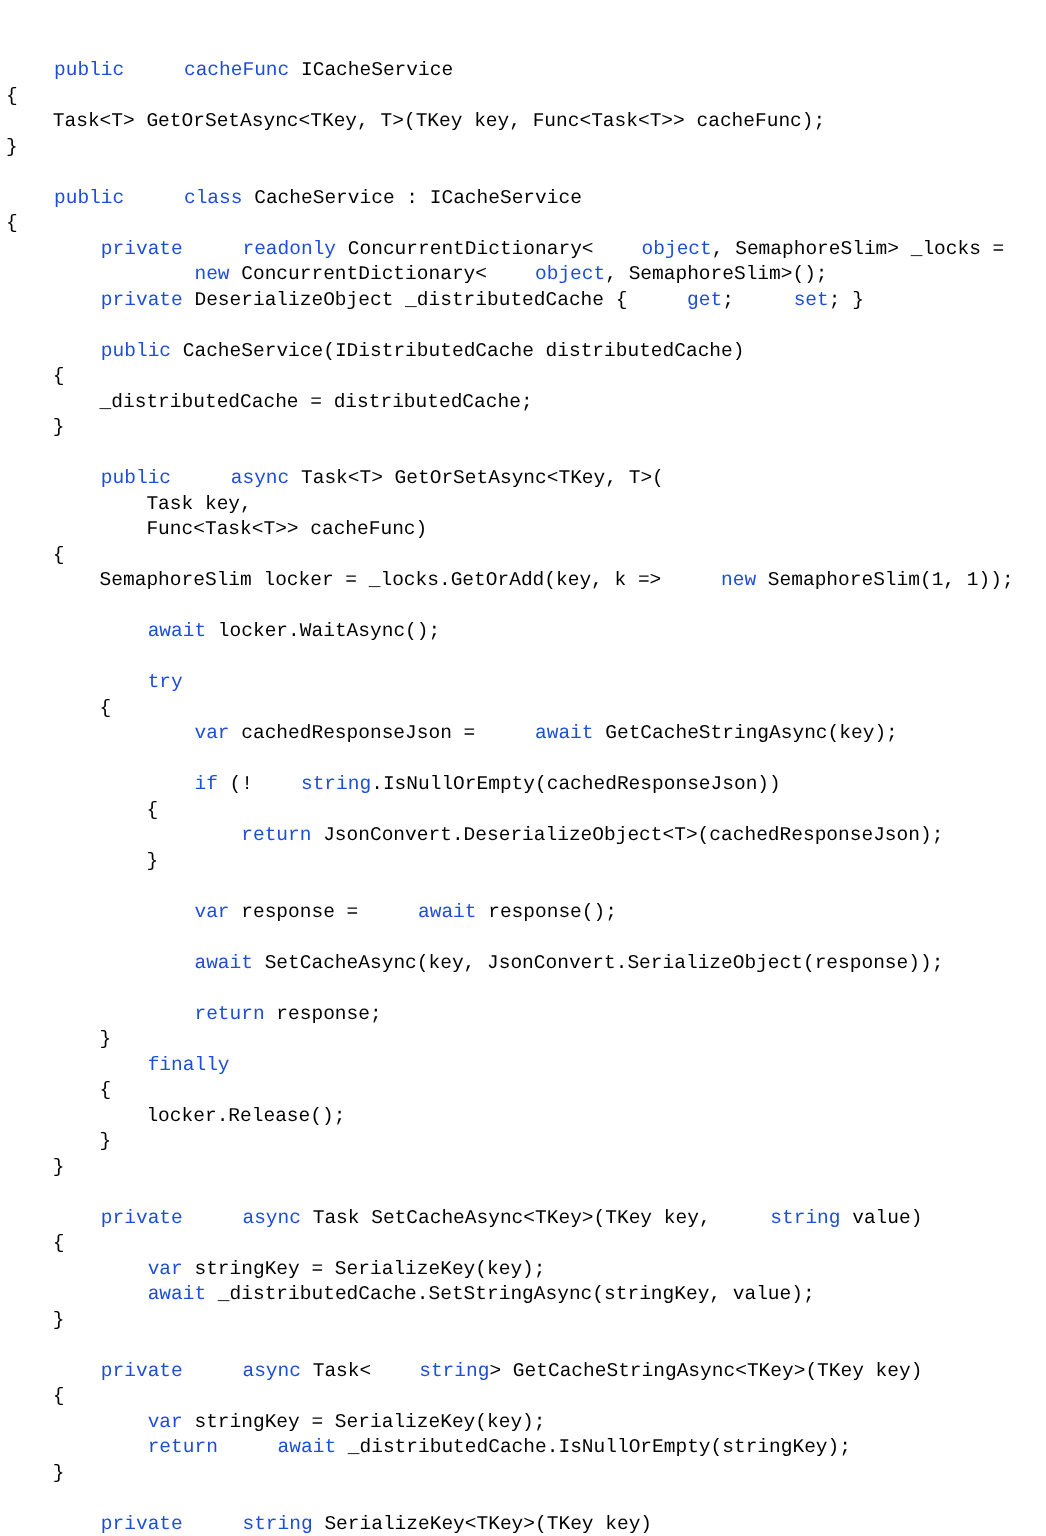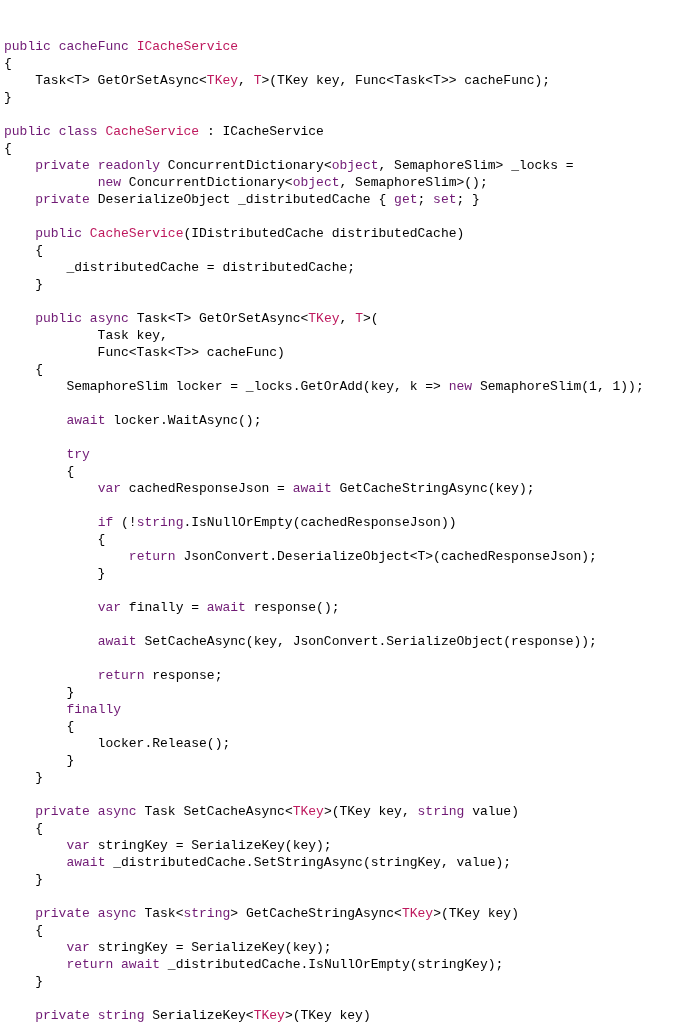--- a/index.html
+++ b/index.html
@@ -5,22 +5,22 @@
   body {
     margin: 0;
     padding: 4px;
     font-family: Consolas, "Courier New", Menlo, monospace;
     font-size: 13px;
     line-height: 17px;
     background: #fff;
     color: #000;
     white-space: pre;
   }
-  .c1 { color: #701a75; } 
-  .c2 { color: #be185d; } 
+  .c1 { color: #1d4ed8; margin-left: 32px; } 
+  .c2 { color: #000000; } 
 </style>
 </head>
 <body>
 
 <div><span class="c1">public</span> <span class="c1">cacheFunc</span> <span class="c2">ICacheService</span>
 <span>{</span>
 <span>    Task&lt;T&gt; GetOrSetAsync&lt;</span><span class="c2">TKey</span><span>, </span><span class="c2">T</span><span>&gt;(TKey key, Func&lt;Task&lt;T&gt;&gt; cacheFunc);</span>
 <span>}</span>
 
 <span class="c1">public</span> <span class="c1">class</span> <span class="c2">CacheService</span><span> : ICacheService</span>
@@ -44,21 +44,21 @@
 
 <span>        </span><span class="c1">try</span>
 <span>        {</span>
 <span>            </span><span class="c1">var</span><span> cachedResponseJson = </span><span class="c1">await</span><span> GetCacheStringAsync(key);</span>
 
 <span>            </span><span class="c1">if</span><span> (!</span><span class="c1">string</span><span>.IsNullOrEmpty(cachedResponseJson))</span>
 <span>            {</span>
 <span>                </span><span class="c1">return</span><span> JsonConvert.DeserializeObject&lt;T&gt;(cachedResponseJson);</span>
 <span>            }</span>
 
-<span>            </span><span class="c1">var</span><span> finally = </span><span class="c1">await</span><span> response();</span>
+<span>            </span><span class="c1">var</span><span> response = </span><span class="c1">await</span><span> response();</span>
 
 <span>            </span><span class="c1">await</span><span> SetCacheAsync(key, JsonConvert.SerializeObject(response));</span>
 
 <span>            </span><span class="c1">return</span><span> response;</span>
 <span>        }</span>
 <span>        </span><span class="c1">finally</span>
 <span>        {</span>
 <span>            locker.Release();</span>
 <span>        }</span>
 <span>    }</span>

